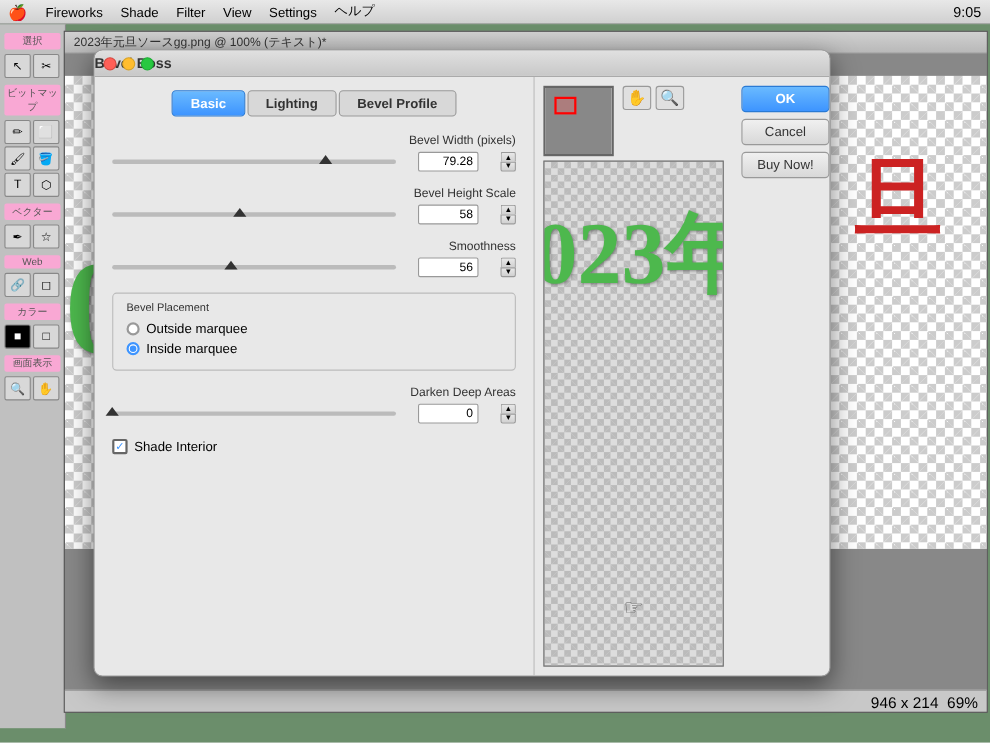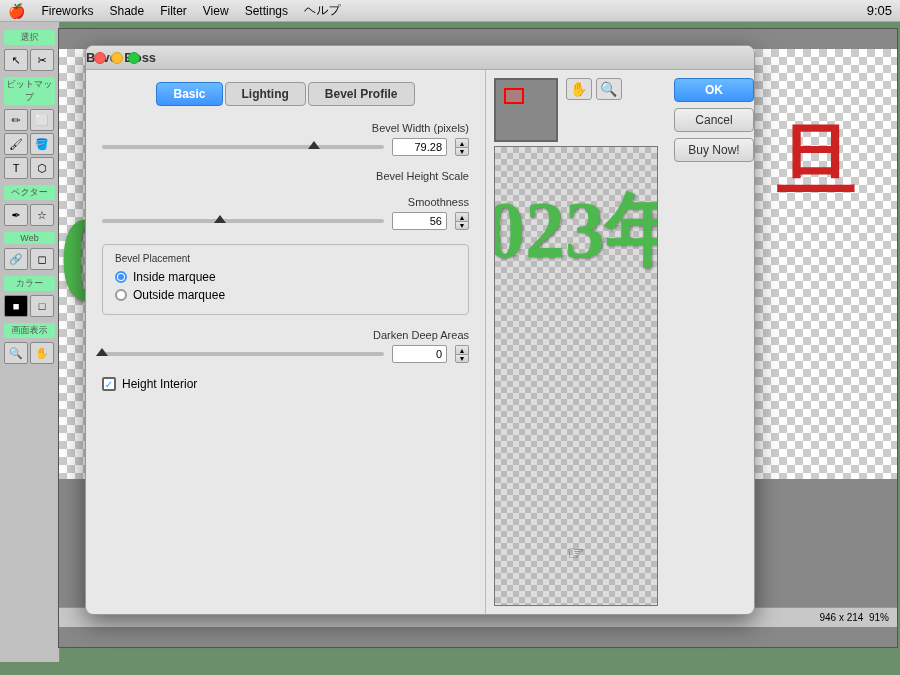--- a/index.html
+++ b/index.html
@@ -115,24 +115,24 @@
 
     
     .status-bar {
       position: absolute;
       bottom: 0;
       right: 0;
       width: 840px;
       height: 20px;
       background: #c8c8c8;
       display: flex;
-      align-items: center;
+      align-items: flex-end;
       justify-content: flex-end;
       padding: 0 8px;
-      font-size: 10px;
+      font-size: 14px;
       border-top: 1px solid #999;
     }
 
     
     .dialog {
       position: absolute;
       top: 45px;
       left: 85px;
       width: 670px;
       height: 570px;
@@ -211,21 +211,21 @@
     .form-label {
       font-size: 11px;
       color: #333;
       margin-bottom: 4px;
       display: block;
       text-align: right;
     }
     .slider-row {
       display: flex;
       align-items: center;
-      gap: 8px;
+      gap: 20px;
     }
     .slider-track {
       flex: 1;
       height: 4px;
       background: #bbb;
       border-radius: 2px;
       position: relative;
     }
     .slider-thumb {
       width: 0;
@@ -474,21 +474,21 @@
       padding: 4px;
       display: flex;
       flex-direction: column;
       gap: 2px;
     }
     .fw-section-label {
       font-size: 9px;
       color: #555;
       text-align: center;
       margin: 4px 0 2px;
-      background: #86efac;
+      background: #f9a8d4;
       padding: 1px 2px;
       border-radius: 2px;
     }
     .fw-tool-row {
       display: flex;
       gap: 2px;
     }
     .fw-tool {
       width: 24px;
       height: 22px;
@@ -553,28 +553,31 @@
     <div class="fw-tool">□</div>
   </div>
   <div class="fw-section-label">画面表示</div>
   <div class="fw-tool-row">
     <div class="fw-tool">🔍</div>
     <div class="fw-tool">✋</div>
   </div>
 </div>
 
 <div class="doc-window">
+  <div class="doc-titlebar">
+    <span>2023年元旦ソースgg.png @ 100% (テキスト)*</span>
+  </div>
   <div class="doc-content">
     <div class="checker-area"></div>
     <div class="canvas-text">023年旦</div>
     <div class="canvas-red-text">旦</div>
     <div class="status-bar">
       <span>946 x 214</span>
       &nbsp;&nbsp;
-      <span>91%</span>
+      <span>69%</span>
     </div>
   </div>
 </div>
 
 <div class="dialog">
   <div class="dialog-titlebar">
     <div class="dialog-traffic-lights">
       <div class="traffic-light tl-red"></div>
       <div class="traffic-light tl-yellow"></div>
       <div class="traffic-light tl-green"></div>
@@ -601,65 +604,75 @@
           <input class="value-input" type="text" value="79.28" style="">
           <div class="stepper">
             <div class="stepper-btn">▲</div>
             <div class="stepper-btn">▼</div>
           </div>
         </div>
       </div>
 
       <div class="form-row">
         <span class="form-label">Bevel Height Scale</span>
+        <div class="slider-row">
+          <div class="slider-track">
+            <div class="slider-thumb" style="left: 45%;"></div>
+          </div>
+          <input class="value-input" type="text" value="58" style="">
+          <div class="stepper">
+            <div class="stepper-btn">▲</div>
+            <div class="stepper-btn">▼</div>
+          </div>
+        </div>
       </div>
 
       <div class="form-row">
         <span class="form-label">Smoothness</span>
         <div class="slider-row">
           <div class="slider-track">
             <div class="slider-thumb" style="left: 42%;"></div>
           </div>
           <input class="value-input" type="text" value="56" style="">
           <div class="stepper">
             <div class="stepper-btn">▲</div>
             <div class="stepper-btn">▼</div>
           </div>
         </div>
       </div>
 
       <div class="placement-section">
         <div class="placement-title">Bevel Placement</div>
         <div class="radio-row">
+          <div class="radio-input"></div>
+          <span>Outside marquee</span>
+        </div>
+        <div class="radio-row">
           <div class="radio-input checked"></div>
           <span>Inside marquee</span>
-        </div>
-        <div class="radio-row">
-          <div class="radio-input"></div>
-          <span>Outside marquee</span>
         </div>
       </div>
 
       <div class="form-row">
         <span class="form-label">Darken Deep Areas</span>
         <div class="slider-row">
           <div class="slider-track">
             <div class="slider-thumb" style="left: 0%;"></div>
           </div>
           <input class="value-input" type="text" value="0" style="">
           <div class="stepper">
             <div class="stepper-btn">▲</div>
             <div class="stepper-btn">▼</div>
           </div>
         </div>
       </div>
 
       <div class="checkbox-row">
         <div class="checkbox checked"></div>
-        <span>Height Interior</span>
+        <span>Shade Interior</span>
       </div>
     </div>
 
     <div class="dialog-right-wrapper">
       <div class="dialog-right">
 
         <div class="preview-top">
           <div class="preview-thumb">
             <div style="width:100%;height:100%;background:#888;"></div>
             <div class="thumb-red-box"></div>

